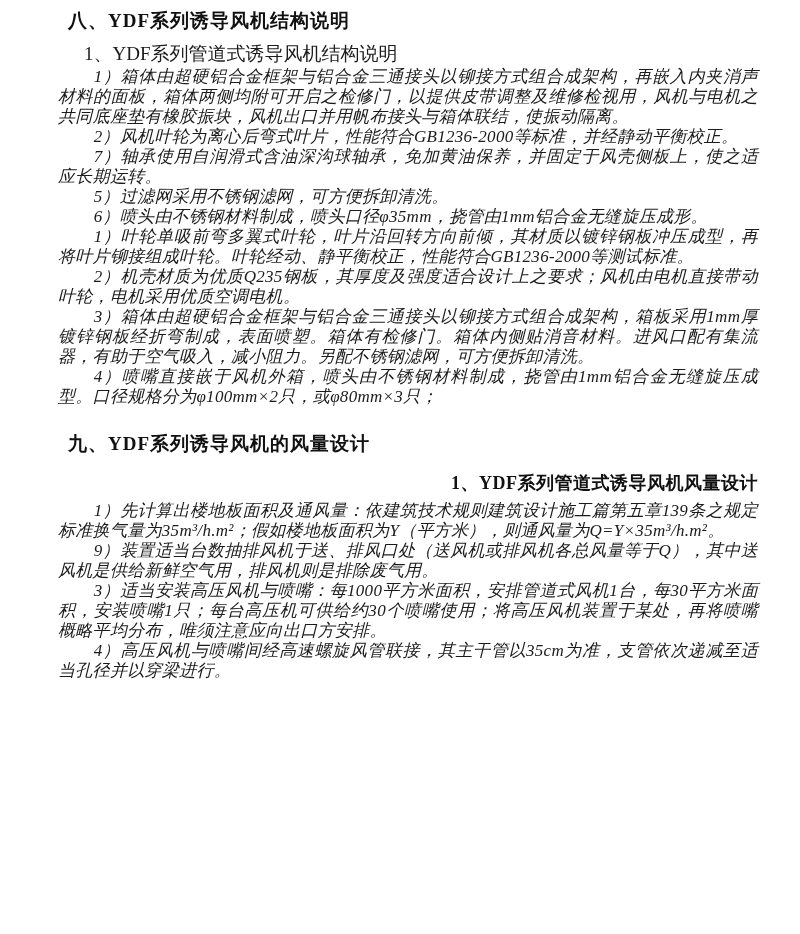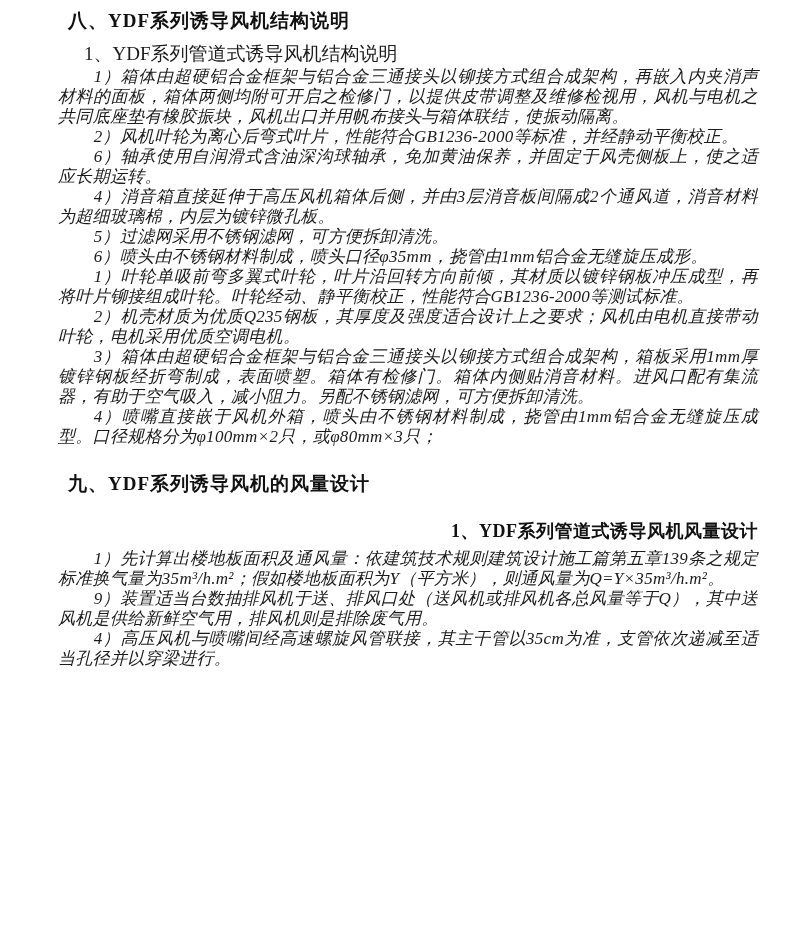--- a/index.html
+++ b/index.html
@@ -10,21 +10,21 @@
   }
   .page {
     box-sizing: border-box;
     width: 800px; height: 934px;
     padding: 6px 42px 10px 58px;
   }
   .h1 {
     font-size: 19px; font-weight: bold; line-height: 25px;
     margin: 2px 0 7px 10px; letter-spacing: 1px; color: #111;
   }
-  .h1.second { margin-top: 24px; margin-bottom: 20px; }
+  .h1.second { margin-top: 24px; margin-bottom: 12px; }
   .h2 {
     font-weight: normal; font-size: 19px; line-height: 27px;
     margin: 0 0 0 26px; color: #1b1b1b;
   }
   .h2.strong {
     font-weight: bold; font-size: 18px; line-height: 30px;
     margin: 2px 0 3px 20px; letter-spacing: 0.5px; color: #111; text-align: right;
   }
   .para {
     font-size: 17px; line-height: 20px; margin: 0;
@@ -34,30 +34,30 @@
 </head>
 <body>
 
 <div class="page">
 
   <h1 class="h1">八、YDF系列诱导风机结构说明</h1>
 
   <h2 class="h2">1、YDF系列管道式诱导风机结构说明</h2>
   <p class="para">1）箱体由超硬铝合金框架与铝合金三通接头以铆接方式组合成架构，再嵌入内夹消声材料的面板，箱体两侧均附可开启之检修门，以提供皮带调整及维修检视用，风机与电机之共同底座垫有橡胶振块，风机出口并用帆布接头与箱体联结，使振动隔离。</p>
   <p class="para">2）风机叶轮为离心后弯式叶片，性能符合GB1236-2000等标准，并经静动平衡校正。</p>
-  <p class="para">6）轴承使用自润滑式含油深沟球轴承，免加黄油保养，并固定于风壳侧板上，使之适应长期运转。</p>
-  <p class="para">4）消音箱直接延伸于高压风机箱体后侧，并由3层消音板间隔成2个通风道，消音材料为超细玻璃棉，内层为镀锌微孔板。</p>
+  <p class="para">7）轴承使用自润滑式含油深沟球轴承，免加黄油保养，并固定于风壳侧板上，使之适应长期运转。</p>
   <p class="para">5）过滤网采用不锈钢滤网，可方便拆卸清洗。</p>
   <p class="para">6）喷头由不锈钢材料制成，喷头口径φ35mm，挠管由1mm铝合金无缝旋压成形。</p>
 
   <p class="para">1）叶轮单吸前弯多翼式叶轮，叶片沿回转方向前倾，其材质以镀锌钢板冲压成型，再将叶片铆接组成叶轮。叶轮经动、静平衡校正，性能符合GB1236-2000等测试标准。</p>
   <p class="para">2）机壳材质为优质Q235钢板，其厚度及强度适合设计上之要求；风机由电机直接带动叶轮，电机采用优质空调电机。</p>
   <p class="para">3）箱体由超硬铝合金框架与铝合金三通接头以铆接方式组合成架构，箱板采用1mm厚镀锌钢板经折弯制成，表面喷塑。箱体有检修门。箱体内侧贴消音材料。进风口配有集流器，有助于空气吸入，减小阻力。另配不锈钢滤网，可方便拆卸清洗。</p>
   <p class="para">4）喷嘴直接嵌于风机外箱，喷头由不锈钢材料制成，挠管由1mm铝合金无缝旋压成型。口径规格分为φ100mm×2只，或φ80mm×3只；</p>
 
   <h1 class="h1 second">九、YDF系列诱导风机的风量设计</h1>
 
   <h2 class="h2 strong">1、YDF系列管道式诱导风机风量设计</h2>
   <p class="para">1）先计算出楼地板面积及通风量：依建筑技术规则建筑设计施工篇第五章139条之规定标准换气量为35m³/h.m²；假如楼地板面积为Y（平方米），则通风量为Q=Y×35m³/h.m²。</p>
   <p class="para">9）装置适当台数抽排风机于送、排风口处（送风机或排风机各总风量等于Q），其中送风机是供给新鲜空气用，排风机则是排除废气用。</p>
+  <p class="para">3）适当安装高压风机与喷嘴：每1000平方米面积，安排管道式风机1台，每30平方米面积，安装喷嘴1只；每台高压机可供给约30个喷嘴使用；将高压风机装置于某处，再将喷嘴概略平均分布，唯须注意应向出口方安排。</p>
   <p class="para">4）高压风机与喷嘴间经高速螺旋风管联接，其主干管以35cm为准，支管依次递减至适当孔径并以穿梁进行。</p>
 
 </div>
 
 </body></html>

